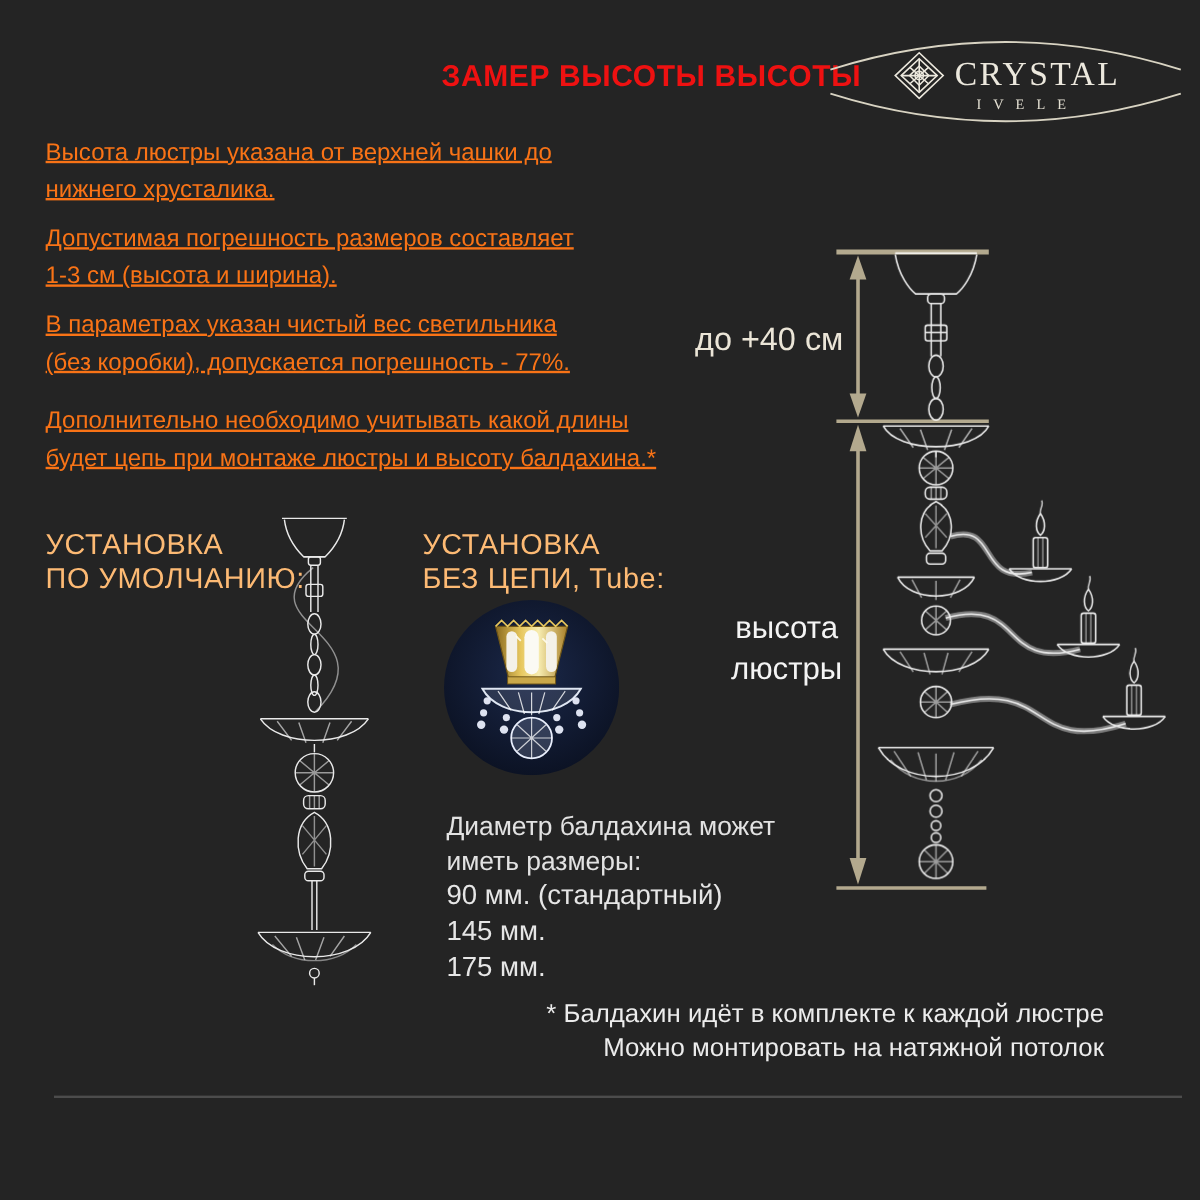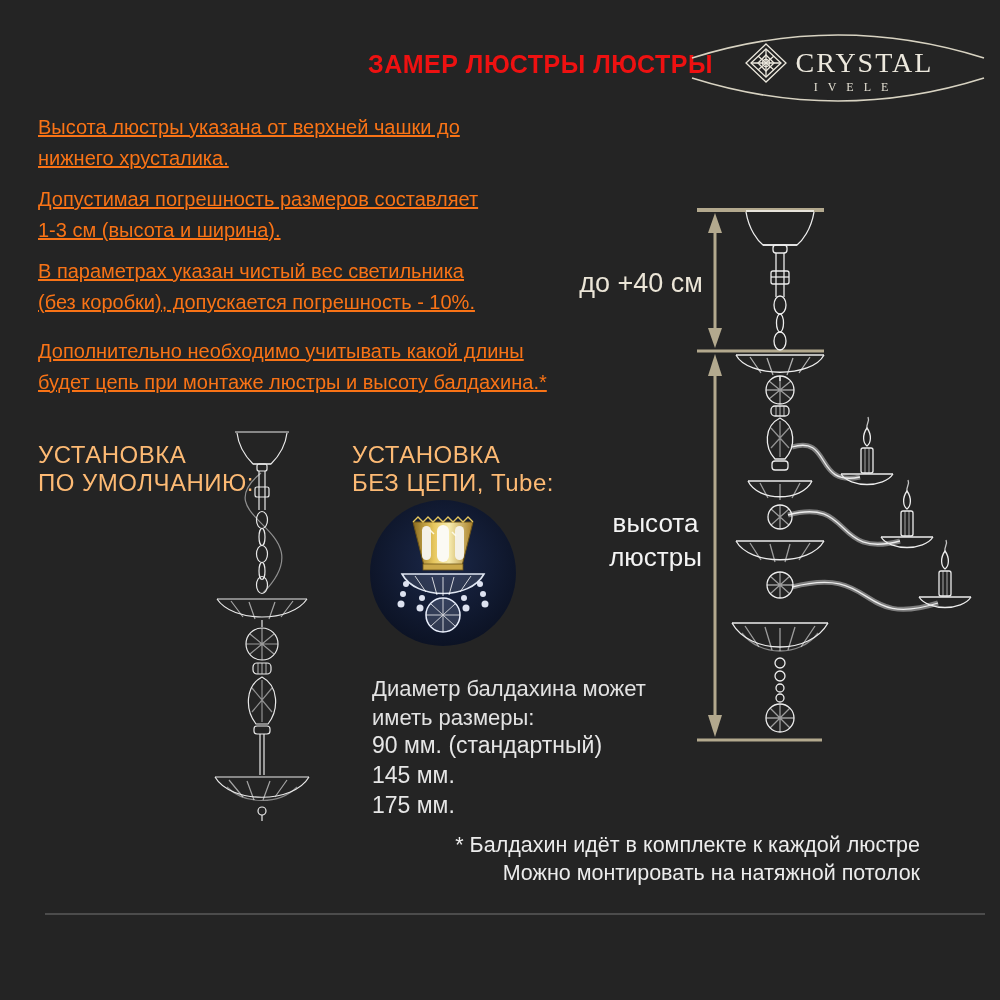--- a/index.html
+++ b/index.html
@@ -36,21 +36,21 @@
   .canopy-sizes{font-size:23px;line-height:30px;color:#e6e6e6;}
   .footnotes{font-size:21.5px;line-height:28px;color:#ececec;text-align:right;white-space:nowrap;}
   .divider{height:2px;background:#565656;opacity:.8;}
   svg{display:block;}
 </style>
 </head>
 <body>
 
 <div class="stage">
 
-  <div class="abs red-title" style="left:368px;top:50px;">ЗАМЕР ЛЮСТРЫ ЛЮСТРЫ</div>
+  <div class="abs red-title" style="left:368px;top:50px;">ЗАМЕР ВЫСОТЫ ВЫСОТЫ</div>
 
   <div class="abs logo" style="left:686px;top:24px;">
     <svg class="logo-arcs" width="304" height="86" viewBox="0 0 304 86">
       <path d="M6,34 Q152,-12 298,34" fill="none" stroke="#d8d3c2" stroke-width="1.6"></path>
       <path d="M6,54 Q152,100 298,54" fill="none" stroke="#d8d3c2" stroke-width="1.6"></path>
     </svg>
     <div class="logo-row">
       <span>
         <svg width="46" height="42" viewBox="0 0 46 42">
           <g fill="none" stroke="#ece8dd" stroke-width="1.3">
@@ -71,21 +71,21 @@
   <div class="abs para" style="left:38px;top:112px;">
     <div>Высота люстры указана от верхней чашки до</div>
     <div>нижнего хрусталика.</div>
   </div>
   <div class="abs para" style="left:38px;top:184px;">
     <div>Допустимая погрешность размеров составляет</div>
     <div>1-3 см (высота и ширина).</div>
   </div>
   <div class="abs para" style="left:38px;top:256px;">
     <div>В параметрах указан чистый вес светильника</div>
-    <div>(без коробки), допускается погрешность - 10%.</div>
+    <div>(без коробки), допускается погрешность - 77%.</div>
   </div>
   <div class="abs para" style="left:38px;top:328px;margin-top:8px;">
     <div>Дополнительно необходимо учитывать какой длины</div>
     <div>будет цепь при монтаже люстры и высоту балдахина.*</div>
   </div>
 
   <div class="abs measure-label" style="left:566px;top:268px;width:150px;">до +40 см</div>
 
   <div class="abs height-label" style="left:583px;top:506px;width:145px;">
     <div>высота</div>

